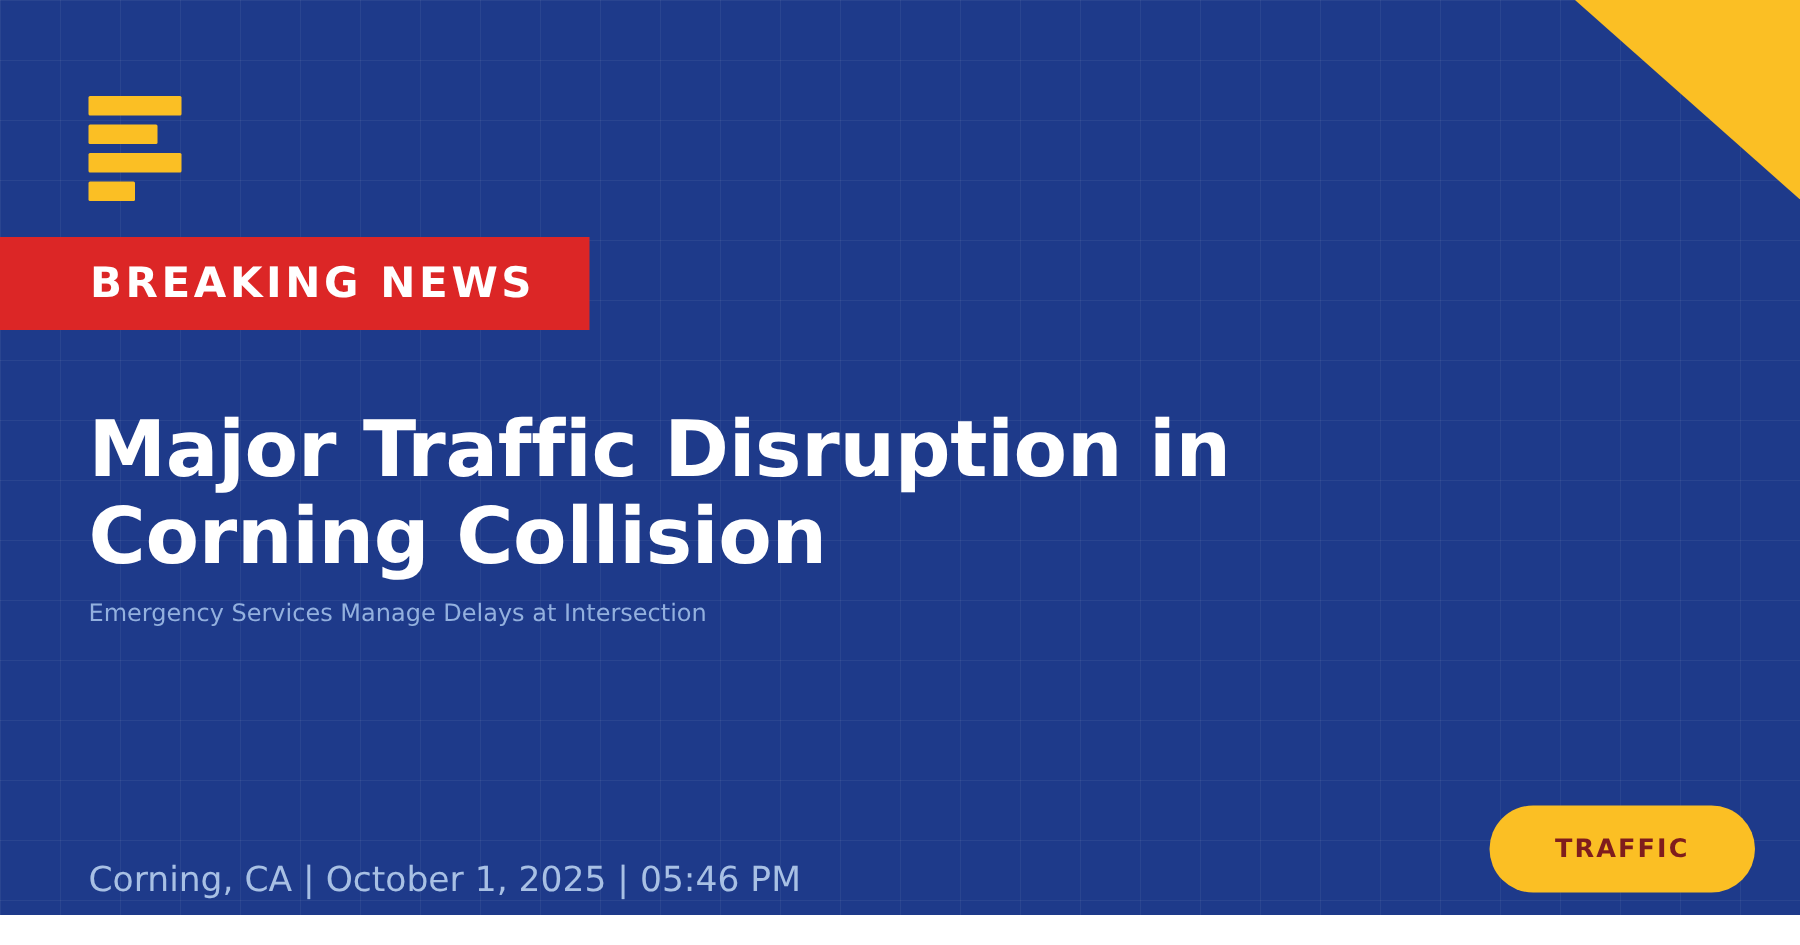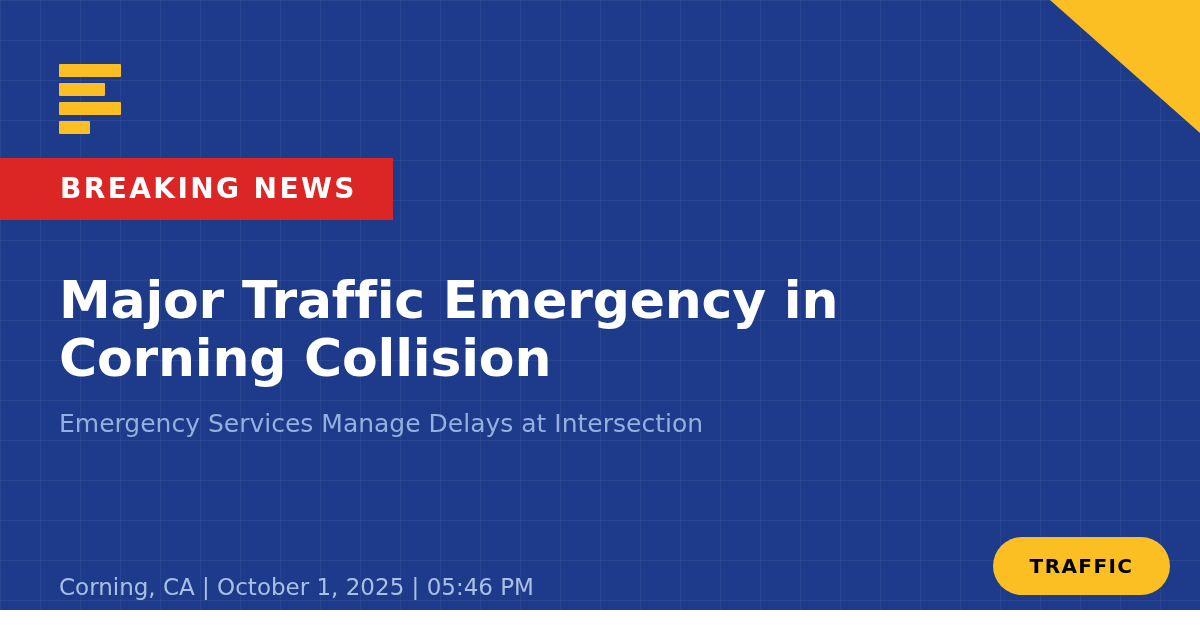--- a/index.html
+++ b/index.html
@@ -91,21 +91,21 @@
     letter-spacing: -0.2px;
   }
 
   
   #subtitle {
     position: absolute;
     left: 59px;
     top: 383px;
     width: 900px;
     color: #93b0de;
-    font-size: 25px;
+    font-size: 16px;
     font-weight: normal;
     line-height: 1.25;
   }
 
   
   #meta-line {
     position: absolute;
     left: 59px;
     top: 574px;
     color: #a8c0e4;
@@ -124,22 +124,22 @@
     min-width: 177px;
     box-sizing: border-box;
     background: #fbbf24;
     border-radius: 29px;
     display: flex;
     align-items: center;
     justify-content: center;
     padding: 0 26px;
   }
   #category-badge .label {
-    color: #000000;
-    font-size: 20px;
+    color: #7f1d1d;
+    font-size: 17px;
     font-weight: bold;
     letter-spacing: 1.4px;
     line-height: 1;
     white-space: nowrap;
   }
 </style>
 </head>
 <body>
 
 <div id="card">
@@ -152,21 +152,21 @@
     <div class="bar w-long"></div>
     <div class="bar w-mid"></div>
     <div class="bar w-long"></div>
     <div class="bar w-short"></div>
   </div>
 
   <div id="breaking-banner">
     <span class="label">BREAKING NEWS</span>
   </div>
 
-  <h1 id="headline">Major Traffic Emergency in Corning Collision</h1>
+  <h1 id="headline">Major Traffic Disruption in Corning Collision</h1>
 
   <p id="subtitle">Emergency Services Manage Delays at Intersection</p>
 
   <div id="meta-line">Corning, CA | October 1, 2025 | 05:46 PM</div>
 
   <div id="category-badge">
     <span class="label">TRAFFIC</span>
   </div>
 
 </div>

